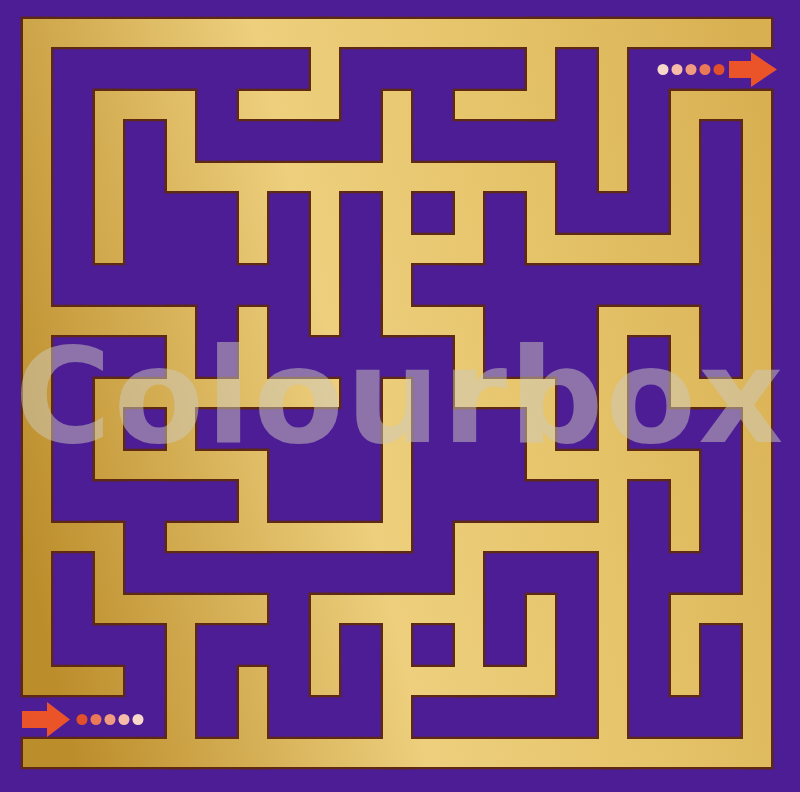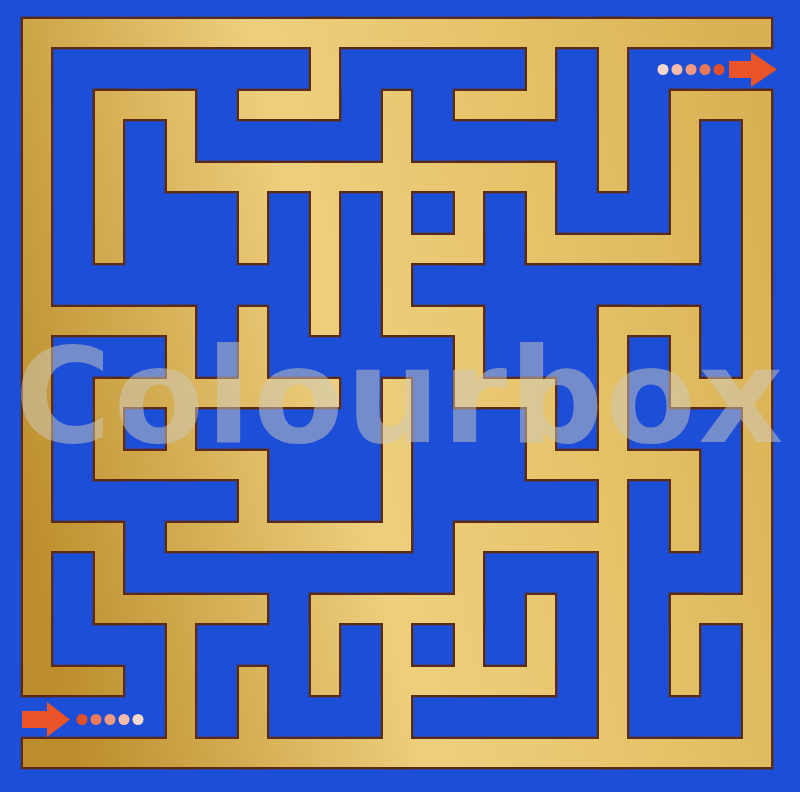--- a/index.html
+++ b/index.html
@@ -8,21 +8,21 @@
     width: 800px;
     height: 792px;
     background: #ffffff;
     overflow: hidden;
     font-family: "DejaVu Sans", sans-serif;
   }
   #stage {
     position: relative;
     width: 800px;
     height: 792px;
-    background: #1d4ed8;
+    background: #4c1d95;
   }
   #maze-svg {
     position: absolute;
     left: 0;
     top: 0;
   }
   #watermark {
     position: absolute;
     left: 0;
     top: 330px;

